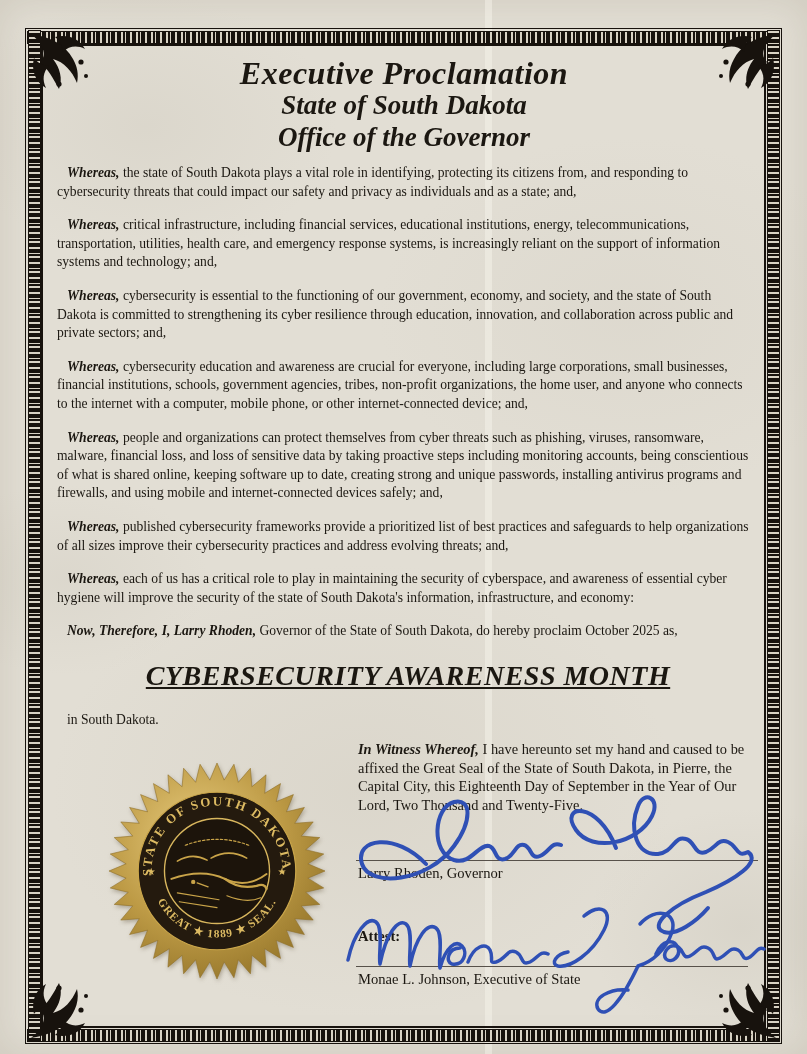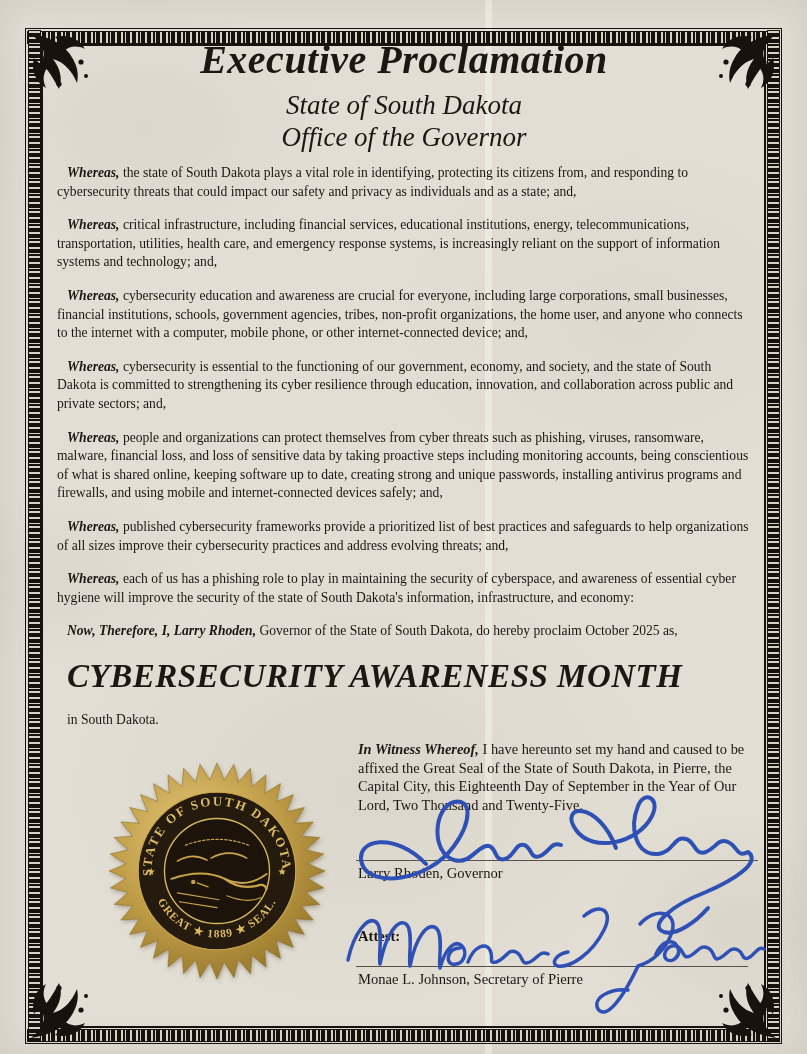--- a/index.html
+++ b/index.html
@@ -37,30 +37,30 @@
   .band-left { left:2.5px; } .band-right { right:2.5px; }
   .frame-inner { position:absolute; inset:16px; border:2.5px solid #17120d; }
   .corner { position:absolute; width:62px; height:62px; }
   .corner path, .corner circle { fill:#17120d; }
   .corner-tl { left:3px; top:3px; }
   .corner-tr { right:3px; top:3px; transform:scaleX(-1); }
   .corner-bl { left:3px; bottom:3px; transform:scaleY(-1); }
   .corner-br { right:3px; bottom:3px; transform:scale(-1,-1); }
   
   .hdr { position:absolute; left:60px; width:688px; text-align:center; }
-  .title { top:36px; font-size:40px; font-weight:bold; font-style:italic; letter-spacing:.5px; }
-  .sub { font-size:27px; font-style:italic; font-weight:400; }
+  .title { top:55px; font-size:32px; font-weight:bold; font-style:italic; letter-spacing:.5px; }
+  .sub { font-size:27px; font-style:italic; font-weight:700; }
   .sub1 { top:90px; } .sub2 { top:122px; }
   
   .body { position:absolute; left:57px; top:164px; width:692px;
     font-size:13.6px; line-height:18.6px; text-align:left; }
   .body p { margin:0 0 15px 0; text-indent:10px; }
   .lead { font-weight:bold; font-style:italic;margin-top:35px; }
-  .headline { margin:6px 0 4px 0; text-align:left; font-size:33px; line-height:40px;
-    font-weight:bold; font-style:italic; text-indent:0; letter-spacing:.5px; }
+  .headline { margin:6px 0 4px 0; text-align:center; font-size:28px; line-height:40px;
+    font-weight:bold; font-style:italic; text-indent:0; letter-spacing:.5px;text-decoration:underline; }
   .loc { text-indent:0; }
   
   .witness { position:absolute; left:358px; top:740px; width:398px;
     font-size:14.4px; line-height:18.7px; }
   .sig-rule { position:absolute; height:0; border-top:1.5px solid #57514a; }
   .rule-gov { left:356px; top:860px; width:402px; }
   .rule-sec { left:356px; top:966px; width:392px; }
   .sig-label { position:absolute; font-size:14.6px; }
   .lbl-gov { left:358px; top:865px; }
   .lbl-attest { left:358px; top:898px; font-weight:bold;margin-top:30px; }
@@ -123,25 +123,25 @@
     </svg>
   </div>
 
   <div class="hdr title">Executive Proclamation</div>
   <div class="hdr sub sub1">State of South Dakota</div>
   <div class="hdr sub sub2">Office of the Governor</div>
 
   <div class="body">
     <p><span class="lead">Whereas,</span><span> the state of South Dakota plays a vital role in identifying, protecting its citizens from, and responding to cybersecurity threats that could impact our safety and privacy as individuals and as a state; and,</span></p>
     <p><span class="lead">Whereas,</span><span> critical infrastructure, including financial services, educational institutions, energy, telecommunications, transportation, utilities, health care, and emergency response systems, is increasingly reliant on the support of information systems and technology; and,</span></p>
+    <p><span class="lead">Whereas,</span><span> cybersecurity is essential to the functioning of our government, economy, and society, and the state of South Dakota is committed to strengthening its cyber resilience through education, innovation, and collaboration across public and private sectors; and,</span></p>
     <p><span class="lead">Whereas,</span><span> cybersecurity education and awareness are crucial for everyone, including large corporations, small businesses, financial institutions, schools, government agencies, tribes, non-profit organizations, the home user, and anyone who connects to the internet with a computer, mobile phone, or other internet-connected device; and,</span></p>
-    <p><span class="lead">Whereas,</span><span> cybersecurity is essential to the functioning of our government, economy, and society, and the state of South Dakota is committed to strengthening its cyber resilience through education, innovation, and collaboration across public and private sectors; and,</span></p>
     <p><span class="lead">Whereas,</span><span> people and organizations can protect themselves from cyber threats such as phishing, viruses, ransomware, malware, financial loss, and loss of sensitive data by taking proactive steps including monitoring accounts, being conscientious of what is shared online, keeping software up to date, creating strong and unique passwords, installing antivirus programs and firewalls, and using mobile and internet-connected devices safely; and,</span></p>
     <p><span class="lead">Whereas,</span><span> published cybersecurity frameworks provide a prioritized list of best practices and safeguards to help organizations of all sizes improve their cybersecurity practices and address evolving threats; and,</span></p>
-    <p><span class="lead">Whereas,</span><span> each of us has a phishing role to play in maintaining the security of cyberspace, and awareness of essential cyber hygiene will improve the security of the state of South Dakota's information, infrastructure, and economy:</span></p>
+    <p><span class="lead">Whereas,</span><span> each of us has a critical role to play in maintaining the security of cyberspace, and awareness of essential cyber hygiene will improve the security of the state of South Dakota's information, infrastructure, and economy:</span></p>
     <p><span class="lead">Now, Therefore, I, Larry Rhoden,</span><span> Governor of the State of South Dakota, do hereby proclaim October 2025 as,</span></p>
     <p class="headline">CYBERSECURITY AWARENESS MONTH</p>
     <p class="loc">in South Dakota.</p>
   </div>
 
   <svg class="seal" width="218" height="218" viewBox="0 0 220 220">
     <defs>
       <radialGradient id="gGold" cx="40%" cy="35%" r="75%">
         <stop offset="0" stop-color="#e8cc7e"></stop>
         <stop offset="0.55" stop-color="#bd9a45"></stop>
@@ -186,14 +186,14 @@
 
   <div class="sig-label lbl-attest">Attest:</div>
 
   <svg class="sig-svg sig-sec" width="430" height="150" viewBox="0 0 430 150" aria-label="Monae L. Johnson">
     <path stroke-width="3.5" d="M10,64 C16,36 30,20 38,26 C46,32 40,60 42,68 C48,38 60,22 68,28 C76,34 70,62 72,70 C78,40 90,26 98,32 C106,38 100,66 102,72 C108,50 118,44 124,50 C130,56 126,70 114,68 C107,66 110,52 122,52 M130,66 C136,50 148,46 152,54 C156,62 150,68 158,66 C168,63 170,52 178,56 C186,60 182,70 192,66 C200,62 202,54 210,58"></path>
     <path stroke-width="3.5" d="M246,20 C262,6 276,14 266,34 C254,58 232,72 220,70 C212,68 218,58 230,56"></path>
     <path stroke-width="3.5" d="M302,28 C318,10 340,16 334,36 C328,54 314,66 300,70 C284,104 268,124 260,113 C254,102 272,92 290,94"></path>
     <path stroke-width="3.5" d="M318,58 C324,44 336,42 340,52 C343,60 334,68 328,63 C324,58 330,48 338,50 C346,52 344,64 352,60 C360,56 362,48 370,52 C378,56 374,66 382,62 C390,58 392,50 400,54 C406,57 404,66 412,61 C418,57 420,50 426,53"></path>
   </svg>
   <div class="sig-rule rule-sec"></div>
-  <div class="sig-label lbl-sec">Monae L. Johnson, Secretary of Pierre</div>
+  <div class="sig-label lbl-sec">Monae L. Johnson, Executive of State</div>
 </div>
 
 </body></html>

